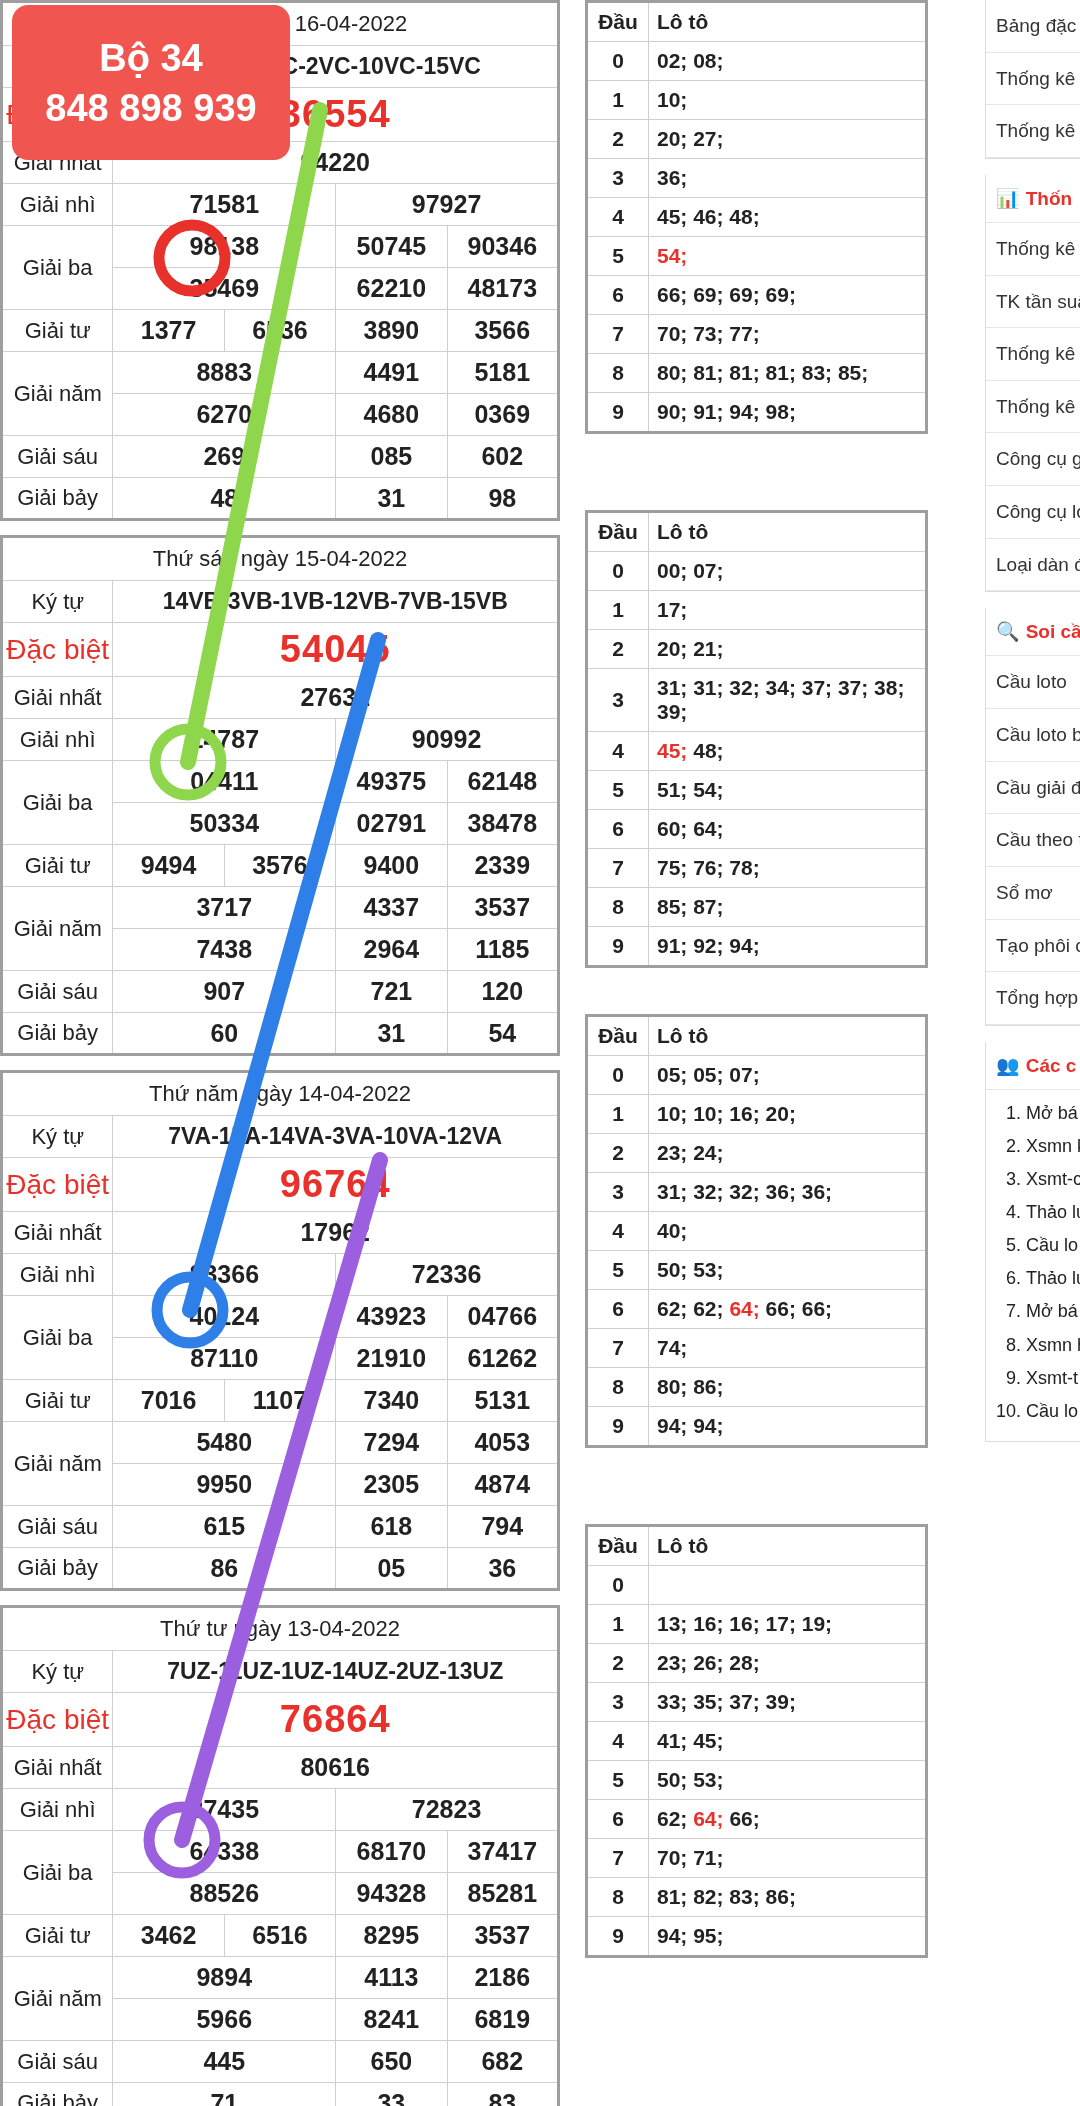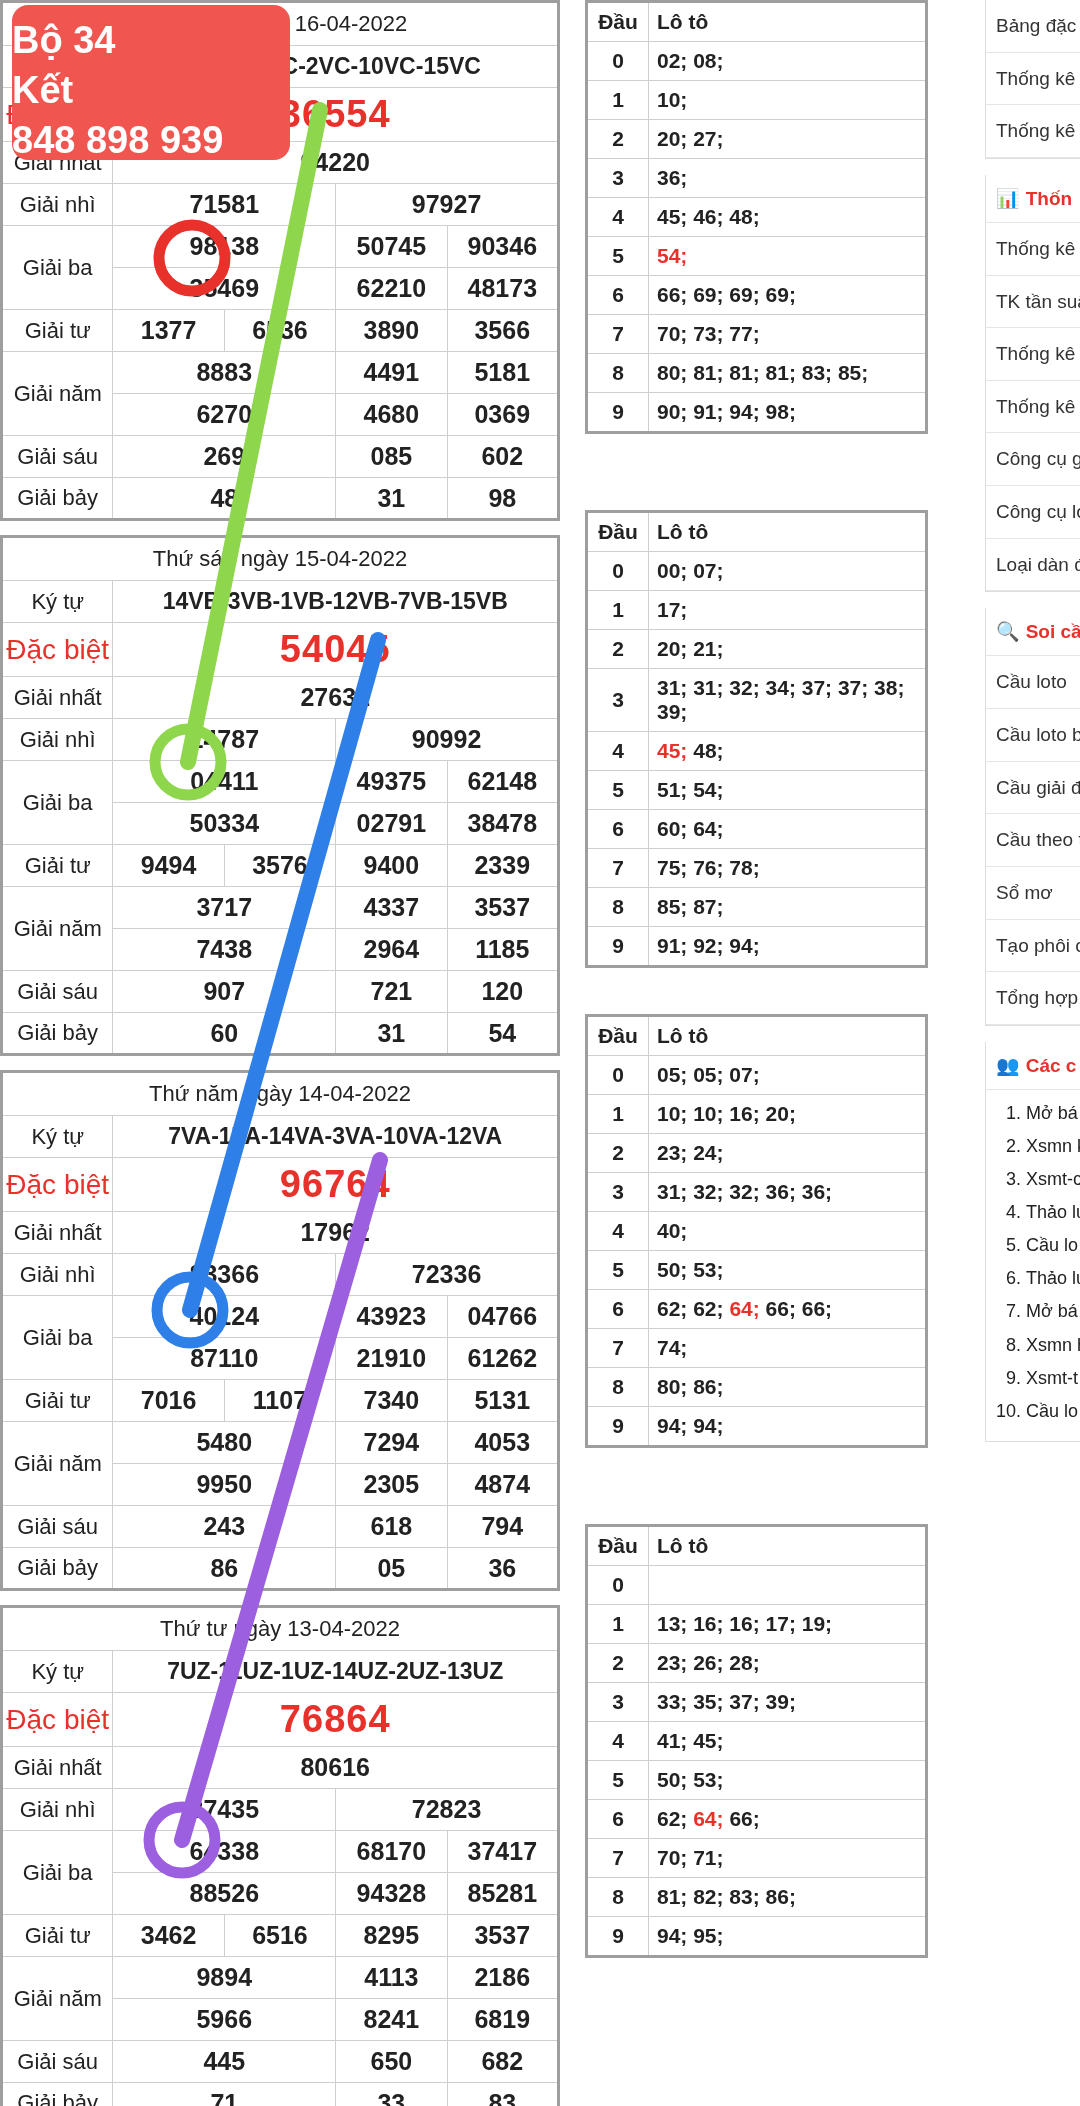--- a/index.html
+++ b/index.html
@@ -101,24 +101,25 @@
 
   
   .overlay { position:absolute; left:0; top:0; width:1080px; height:2106px; pointer-events:none; }
   .badge {
     position:absolute;
     left:12px; top:5px;
     width:278px; height:155px;
     background:#f0564f;
     border-radius:16px;
     color:#fff;
+    text-align:center;
     font-weight:bold;
     font-size:38px;
     line-height:1.32;
-    padding-top:10px;
+    padding-top:28px;
   }
 </style>
 </head>
 <body>
 
 <div class="page">
 
   <div class="left-col">
 
     <table class="res-table">
@@ -301,21 +302,21 @@
         <td>7294</td>
         <td>4053</td>
       </tr>
       <tr>
         <td colspan="2">9950</td>
         <td>2305</td>
         <td>4874</td>
       </tr>
       <tr>
         <td class="label">Giải sáu</td>
-        <td colspan="2">243</td>
+        <td colspan="2">615</td>
         <td>618</td>
         <td>794</td>
       </tr>
       <tr>
         <td class="label">Giải bảy</td>
         <td colspan="2">86</td>
         <td>05</td>
         <td>36</td>
 
       </tr>
@@ -650,17 +651,16 @@
     <line x1="182" y1="1840" x2="380" y2="1160" stroke="#9b5fe0" stroke-width="16" stroke-linecap="round"></line>
 
     <circle cx="192" cy="258" r="33" fill="none" stroke="#e8312a" stroke-width="11"></circle>
     <circle cx="188" cy="762" r="33" fill="none" stroke="#8ed64b" stroke-width="11"></circle>
     <circle cx="190" cy="1310" r="33" fill="none" stroke="#2f7fe8" stroke-width="11"></circle>
     <circle cx="182" cy="1840" r="33" fill="none" stroke="#9b5fe0" stroke-width="11"></circle>
   </svg>
 
   <div class="badge">
     <div>Bộ 34</div>
-    <div>Kết</div>
     <div>848 898 939</div>
   </div>
 
 </div>
 
 </body></html>

